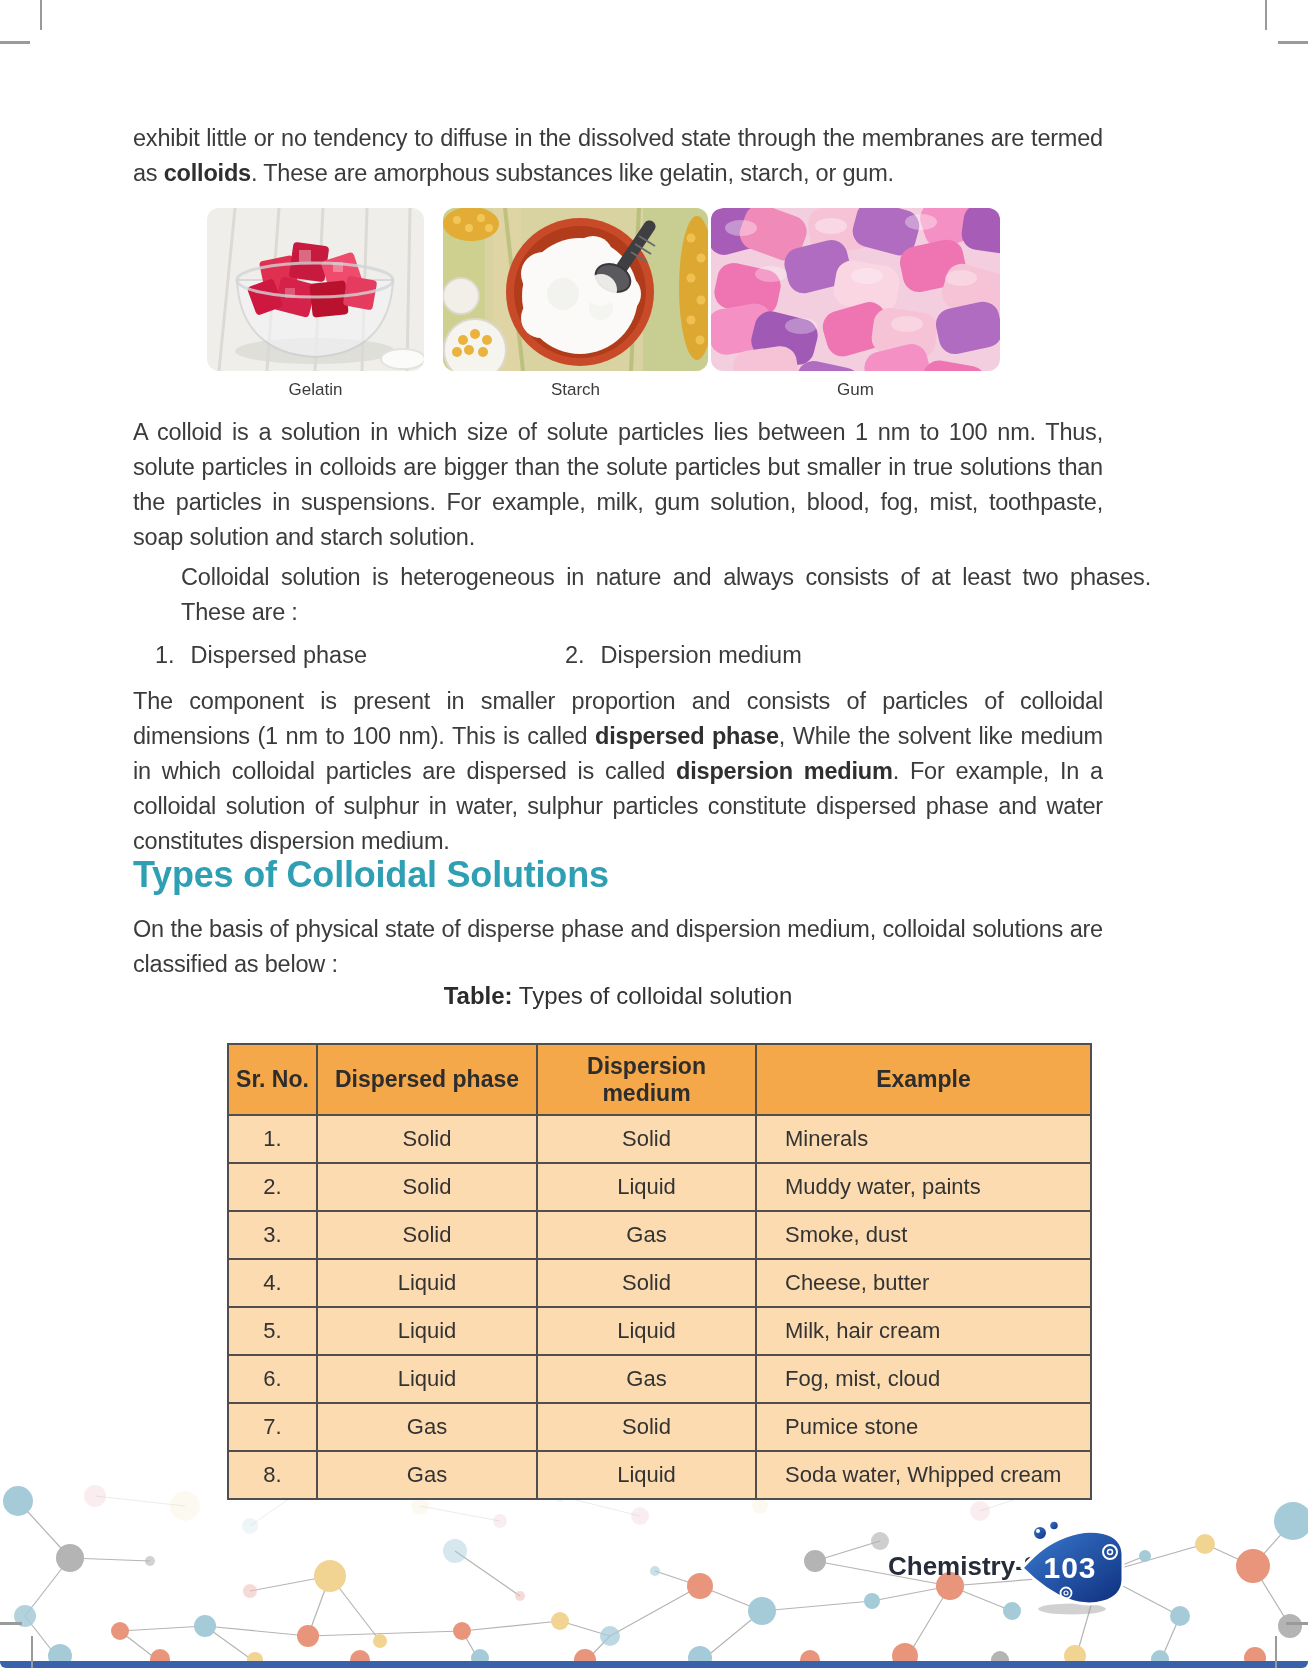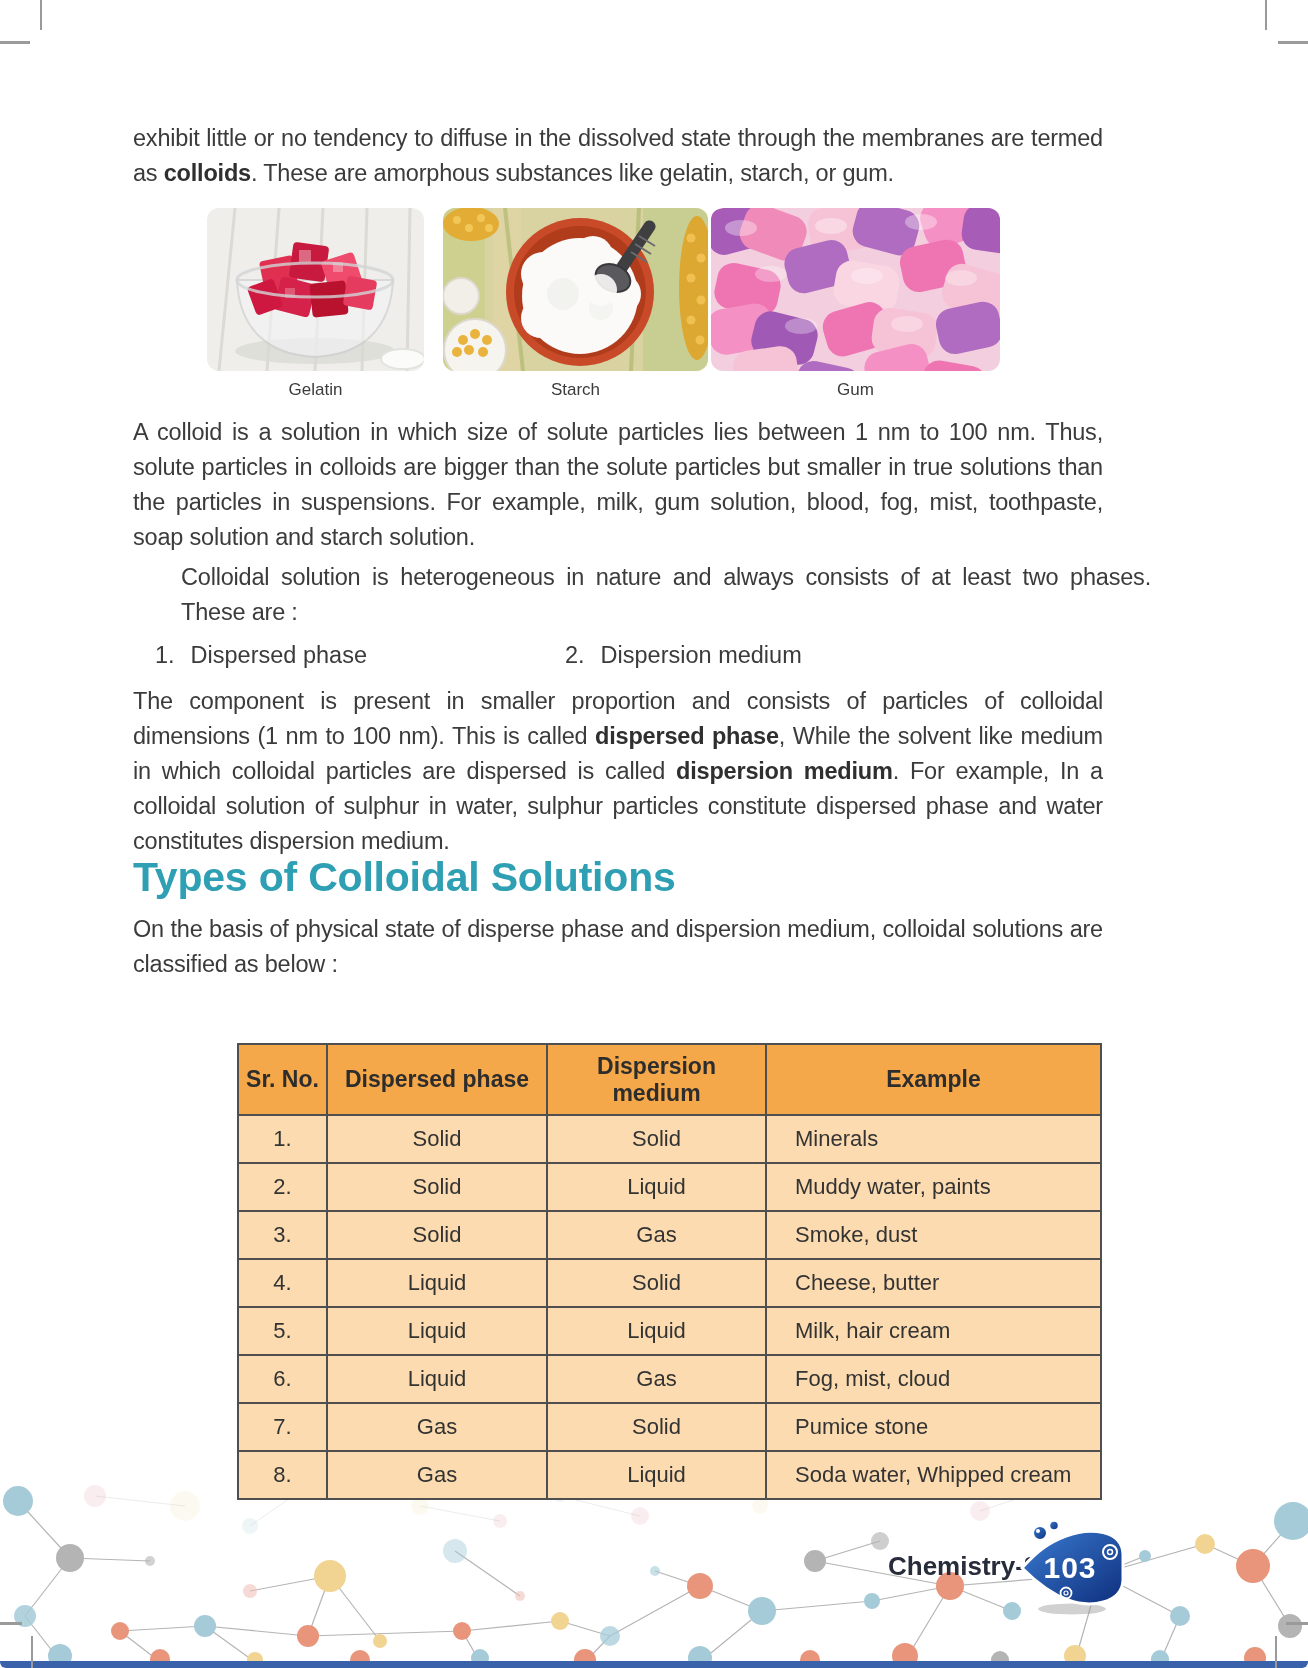--- a/index.html
+++ b/index.html
@@ -19,29 +19,29 @@
   .figimg { border-radius:12px; overflow:hidden; position:relative;
     box-shadow: inset 0 0 10px 5px rgba(255,255,255,.9); }
   .figimg svg { display:block; }
   .figcap { margin-top:9px; font-size:17px; color:#3b3b3b; }
 
   
   .list-row { position:absolute; top:642px; left:133px; width:970px; font-size:23.5px; }
   .list-item { position:absolute; white-space:nowrap; }
   .list-item .num { display:inline-block; margin-right:16px; }
 
-  h2.section { position:absolute; left:133px; top:854px; font-size:41px;
+  h2.section { position:absolute; left:133px; top:854px; font-size:36px;
     font-weight:bold; color:#2f9fb4; letter-spacing:-0.2px; }
 
   .table-title { position:absolute; top:982px; left:133px; width:970px;
     text-align:center; font-size:24px; color:#333; }
   .table-title b { color:#2b2b2b; }
 
   table.colloid { position:absolute; left:227px; top:1043px; width:863px;
-    border-collapse:collapse; table-layout:fixed; z-index:2; background:#fbdbaf;margin-left:10px; }
+    border-collapse:collapse; table-layout:fixed; z-index:2; background:#fbdbaf; }
   table.colloid th, table.colloid td { border:2px solid #4f4f4f; }
   table.colloid th { background:#f5a849; color:#2d2d2d; font-size:23px;
     font-weight:bold; height:71px; text-align:center; vertical-align:middle; }
   table.colloid td { background:#fbdbaf; font-size:22px; color:#333;
     height:48px; text-align:center; vertical-align:middle; }
   table.colloid td.example { text-align:left; padding-left:28px; }
   .th-narrow { display:inline-block; width:140px; line-height:27px; }
   col.c-sr { width:89px; } col.c-dp { width:220px; }
   col.c-dm { width:219px; } col.c-ex { width:335px; }
 
@@ -248,20 +248,21 @@
     <span class="list-item" style="left:22px;"><span class="num">1.</span><span>Dispersed phase</span></span>
     <span class="list-item" style="left:432px;"><span class="num">2.</span><span>Dispersion medium</span></span>
   </div>
 
   <p class="para" style="top:684px;"><span>The component is present in smaller proportion and consists of particles of colloidal dimensions (1 nm to 100 nm). This is called </span><b>dispersed phase</b><span>, While the solvent like medium in which colloidal particles are dispersed is called </span><b>dispersion medium</b><span>. For example, In a colloidal solution of sulphur in water, sulphur particles constitute dispersed phase and water constitutes dispersion medium.</span></p>
 
   <h2 class="section">Types of Colloidal Solutions</h2>
 
   <p class="para" style="top:912px;">On the basis of physical state of disperse phase and dispersion medium, colloidal solutions are classified as below :</p>
 
+  <div class="table-title"><b>Table:</b><span> Types of colloidal solution</span></div>
 
   <table class="colloid">
     <colgroup>
         <col class="c-sr">
         <col class="c-dp">
         <col class="c-dm">
         <col class="c-ex">
       </colgroup>
     <thead>
       <tr>

